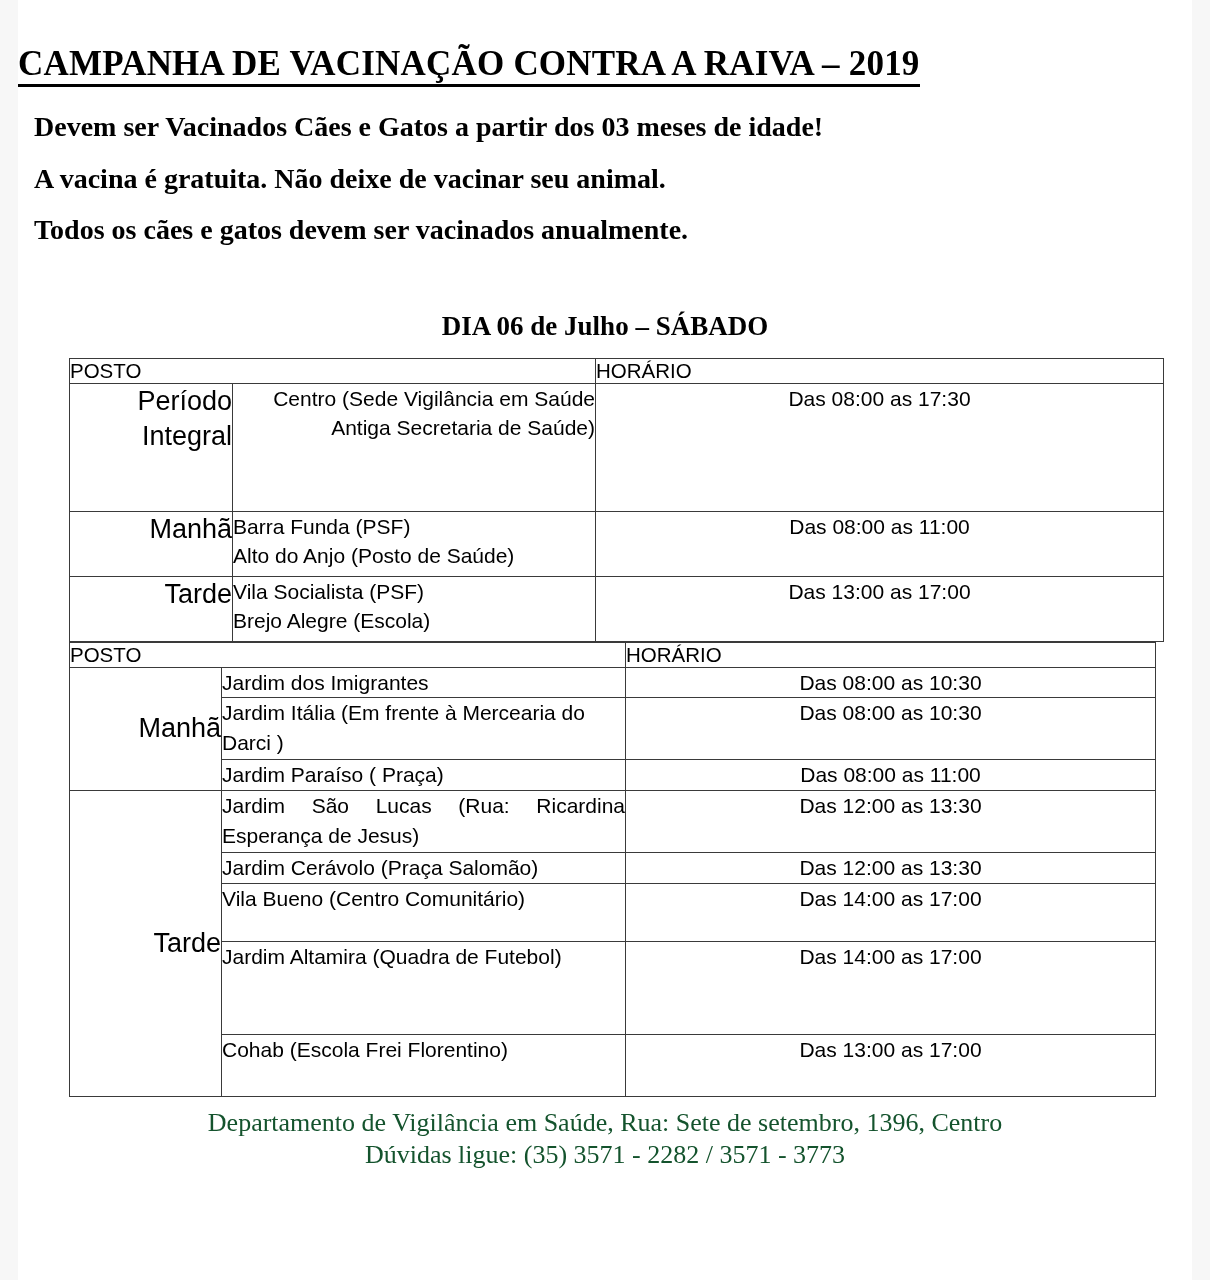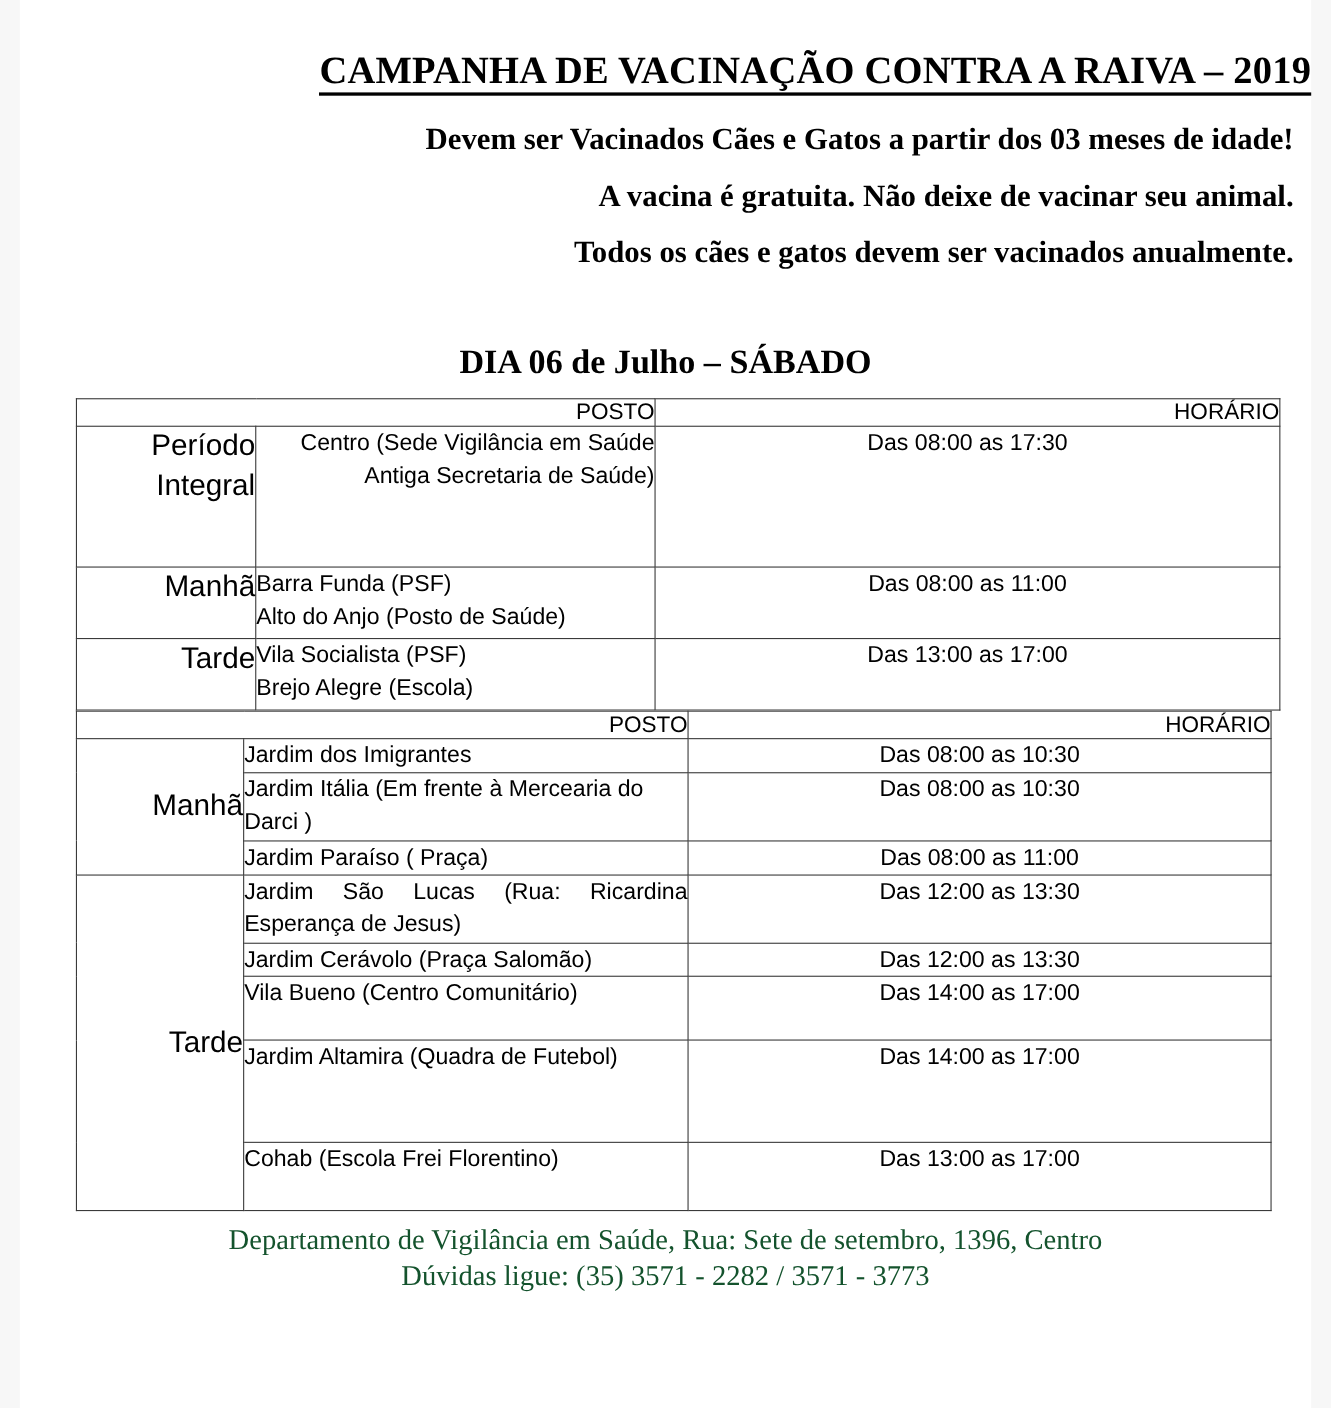--- a/index.html
+++ b/index.html
@@ -22,21 +22,21 @@
     top: 0;
     width: 1174px;
     height: 1280px;
     background: #ffffff;
     box-sizing: border-box;
   }
 
   
   .header {
     padding-top: 44px;
-    text-align: right;
+    text-align: left;
     font-family: "Liberation Serif", serif;
     color: #000;
   }
   .doc-title {
     font-size: 35px;
     font-weight: bold;
     letter-spacing: 0.2px;
     display: inline-block;
     border-bottom: 3px solid #000;
     padding-bottom: 1px;
@@ -48,21 +48,21 @@
     font-weight: bold;
     line-height: 1.27;
     margin: 16px;
     white-space: nowrap;
   }
 
   
   .day-title {
     text-align: center;
     font-family: "Liberation Serif", serif;
-    font-size: 31px;
+    font-size: 27px;
     font-weight: bold;
     margin: 0;
     line-height: 1.1;
   }
   #sat-title { padding-top: 48px; padding-bottom: 16px; }
   #sun-title { padding-top: 30px; padding-bottom: 14px; }
 
   
   table.sched {
     border-collapse: collapse;
@@ -71,21 +71,21 @@
     color: #000;
     background: #fff;
   }
   table.sched td, table.sched th {
     border: 1.6px solid #3a3a3a;
     padding: 0;
     vertical-align: top;
     font-weight: normal;
   }
   .colhead {
-    text-align: right;
+    text-align: left;
     font-size: 20.5px;
     font-weight: bold;
     padding: 7px 0 9px 0;
     vertical-align: middle;
   }
   .periodcell {
     text-align: right;
     font-size: 27px;
     font-weight: bold;
     line-height: 1.32;

